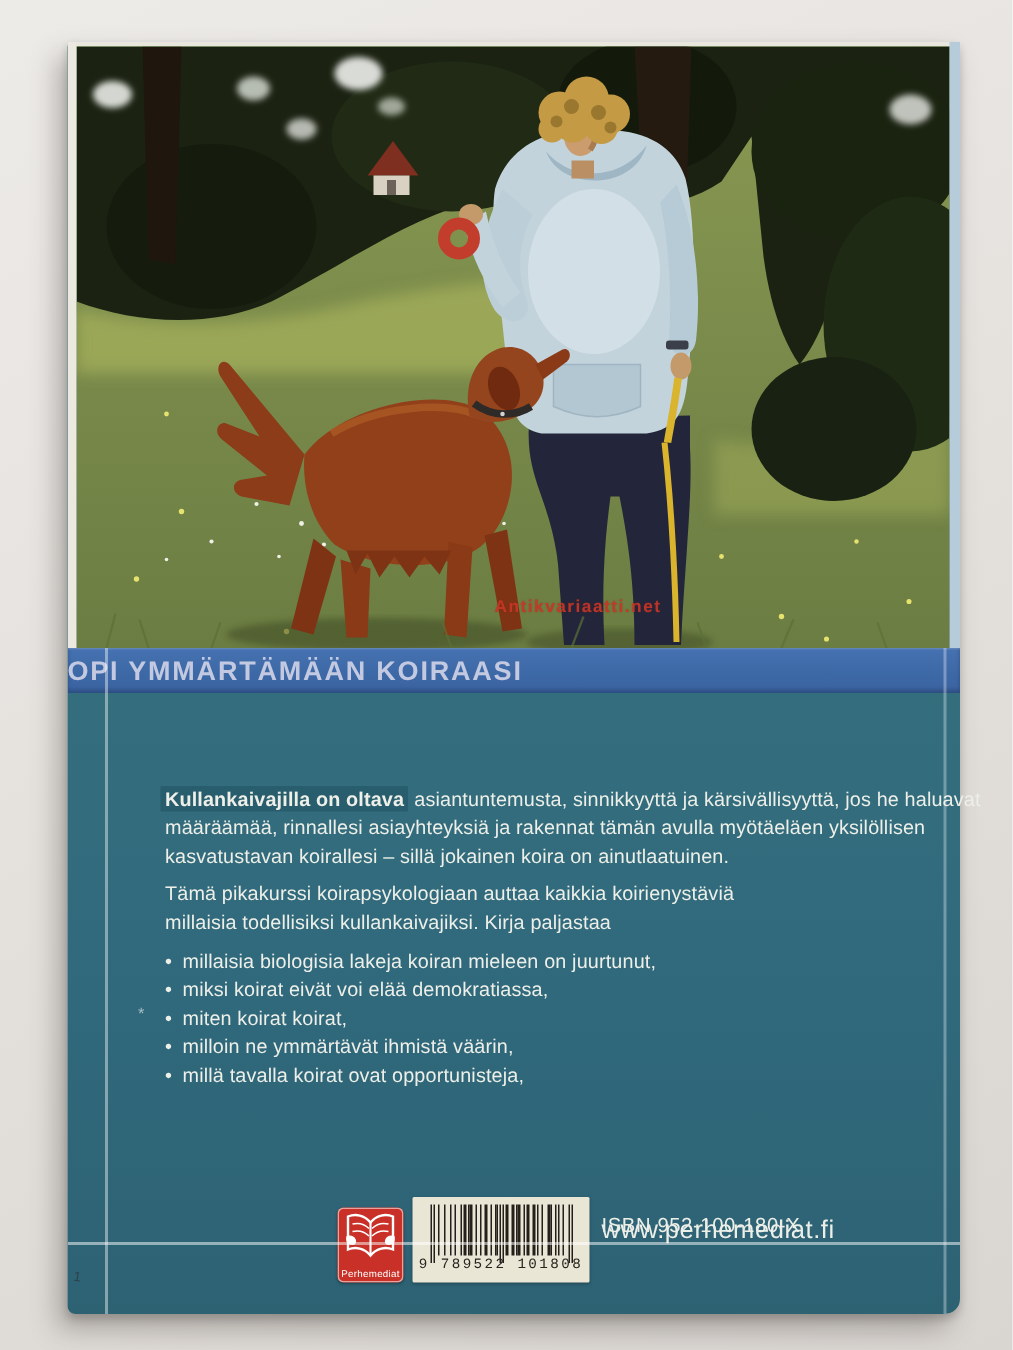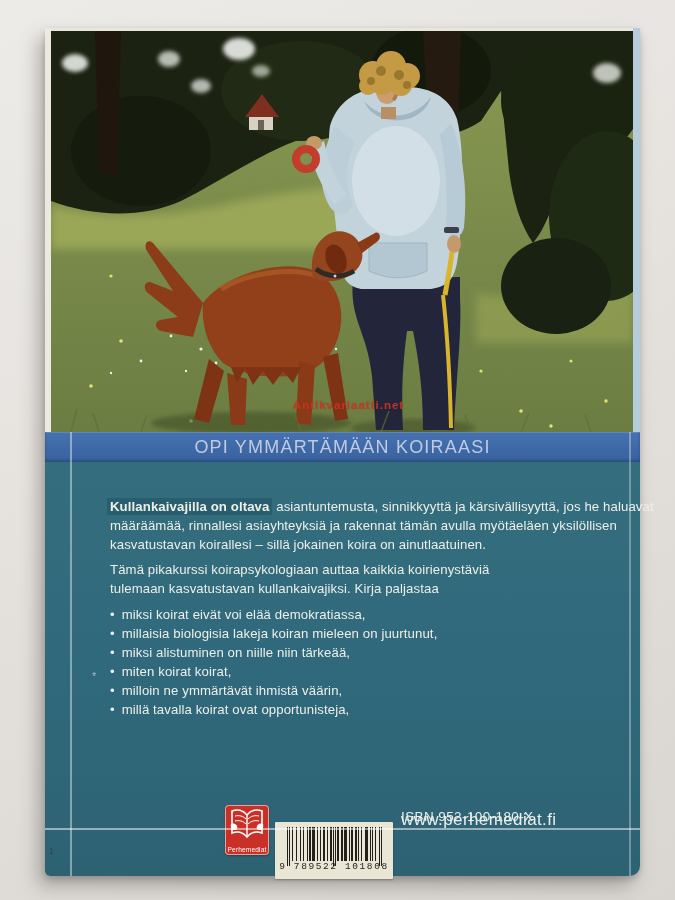--- a/index.html
+++ b/index.html
@@ -16,35 +16,35 @@
   }
   .page-edge-top{position:absolute;left:0;top:0;width:595px;height:3px;background:#e9e6dd;border-radius:3px 3px 0 0}
   .page-edge-left{position:absolute;left:0;top:0;width:6px;height:404px;background:#ece9e0}
   .spine-edge-right{position:absolute;right:0;top:0;width:7px;height:404px;background:#b6ccda}
   .photo{
     position:absolute;left:6px;top:3px;width:582px;height:401px;background:#6f8245;overflow:hidden;
     box-shadow:inset 0 8px 18px rgba(0,0,0,.25);
   }
   .photo svg{display:block}
   .watermark{
-    position:absolute;left:205px;top:368px;width:185px;text-align:center;
+    position:absolute;left:205px;top:368px;width:185px;text-align:right;
     font-size:11.5px;font-weight:bold;letter-spacing:1px;color:rgba(205,55,40,.85);
     text-shadow:0 0 1px rgba(150,30,20,.5);
   }
   .banner{
     position:absolute;left:0;top:404px;width:595px;height:30px;
     background:linear-gradient(180deg,#4672b1 0%,#3d68a6 60%,#3a64a0 100%);
     box-shadow:inset 0 1px 0 rgba(255,255,255,.15),inset 0 -2px 3px rgba(0,0,30,.25);
   }
   .banner-title{
-    text-align:center;line-height:30px;font-size:18px;font-weight:normal;
+    line-height:30px;font-size:18px;font-weight:bold;
     color:#c2c9e0;letter-spacing:1.2px;
   }
   .body-text{
-    position:absolute;left:65px;top:469px;width:490px;
+    position:absolute;left:65px;top:495px;width:490px;
     color:#edefe8;font-size:13.2px;line-height:19px;letter-spacing:.1px;
   }
   .t-line{white-space:nowrap}
   .lead{
     font-weight:bold;background:rgba(18,58,74,.30);
     padding:1px 3px 1px 3px;margin-left:-3px;border-radius:1px;
   }
   .para2{margin-top:6px}
   .bullets{margin-top:7px}
   .bullet-line{white-space:nowrap}
@@ -53,21 +53,21 @@
   .logo{
     position:absolute;left:180px;top:777px;width:44px;height:50px;
     background:#c93128;border-radius:4px;box-shadow:0 0 0 1px rgba(255,255,255,.55) inset,0 1px 2px rgba(0,0,0,.3);
     display:flex;flex-direction:column;align-items:center;justify-content:flex-end;
   }
   .logo svg{position:absolute;top:2px;left:2px}
   .logo-text{position:relative;color:#fff;font-size:6.5px;letter-spacing:.2px;line-height:10px;text-align:center;width:100%}
   .barcode{
     position:absolute;left:230px;top:770px;width:118px;height:57px;
     background:#eae6d6;border-radius:1px;box-shadow:0 1px 2px rgba(0,0,0,.25);
-    display:flex;flex-direction:column;align-items:center;margin-top:24px;
+    display:flex;flex-direction:column;align-items:center;
   }
   .barcode-bars{display:flex;margin-top:5px;height:36px;align-items:flex-start}
   .bc-m{flex:0 0 1px;width:1px;height:34px}
   .bc-bar{background:#241f1a}
   .bc-guard.bc-bar{height:39px}
   .barcode-digits{
     font-family:"Liberation Mono",monospace;font-size:9.5px;letter-spacing:1.6px;
     color:#29241e;margin-top:-2px;white-space:nowrap;
   }
   .isbn-text{position:absolute;left:356px;top:781px;font-size:13.5px;color:#eceee8;letter-spacing:.4px}
@@ -245,26 +245,25 @@
   <div class="body-text">
     <div>
       <div class="t-line"><span class="lead">Kullankaivajilla on oltava</span><span> asiantuntemusta, sinnikkyyttä ja kärsivällisyyttä, jos he haluavat</span></div>
       <div>
           <div class="t-line">määräämää, rinnallesi asiayhteyksiä ja rakennat tämän avulla myötäeläen yksilöllisen</div>
           <div class="t-line">kasvatustavan koirallesi – sillä jokainen koira on ainutlaatuinen.</div>
         </div>
     </div>
     <div class="para2">
         <div class="t-line">Tämä pikakurssi koirapsykologiaan auttaa kaikkia koirienystäviä</div>
-        <div class="t-line">tulemaan kasvatustavan kullankaivajiksi. Kirja paljastaa</div>
+        <div class="t-line">millaisia todellisiksi kullankaivajiksi. Kirja paljastaa</div>
       </div>
     <div class="bullets">
+        <div class="bullet-line">millaisia biologisia lakeja koiran mieleen on juurtunut,</div>
         <div class="bullet-line">miksi koirat eivät voi elää demokratiassa,</div>
-        <div class="bullet-line">millaisia biologisia lakeja koiran mieleen on juurtunut,</div>
-        <div class="bullet-line">miksi alistuminen on niille niin tärkeää,</div>
         <div class="bullet-line">miten koirat koirat,</div>
         <div class="bullet-line">milloin ne ymmärtävät ihmistä väärin,</div>
         <div class="bullet-line">millä tavalla koirat ovat opportunisteja,</div>
       </div>
   </div>
 
   <div class="stray-mark">*</div>
 
   <div class="logo">
     <svg width="40" height="36" viewBox="0 0 40 36">

